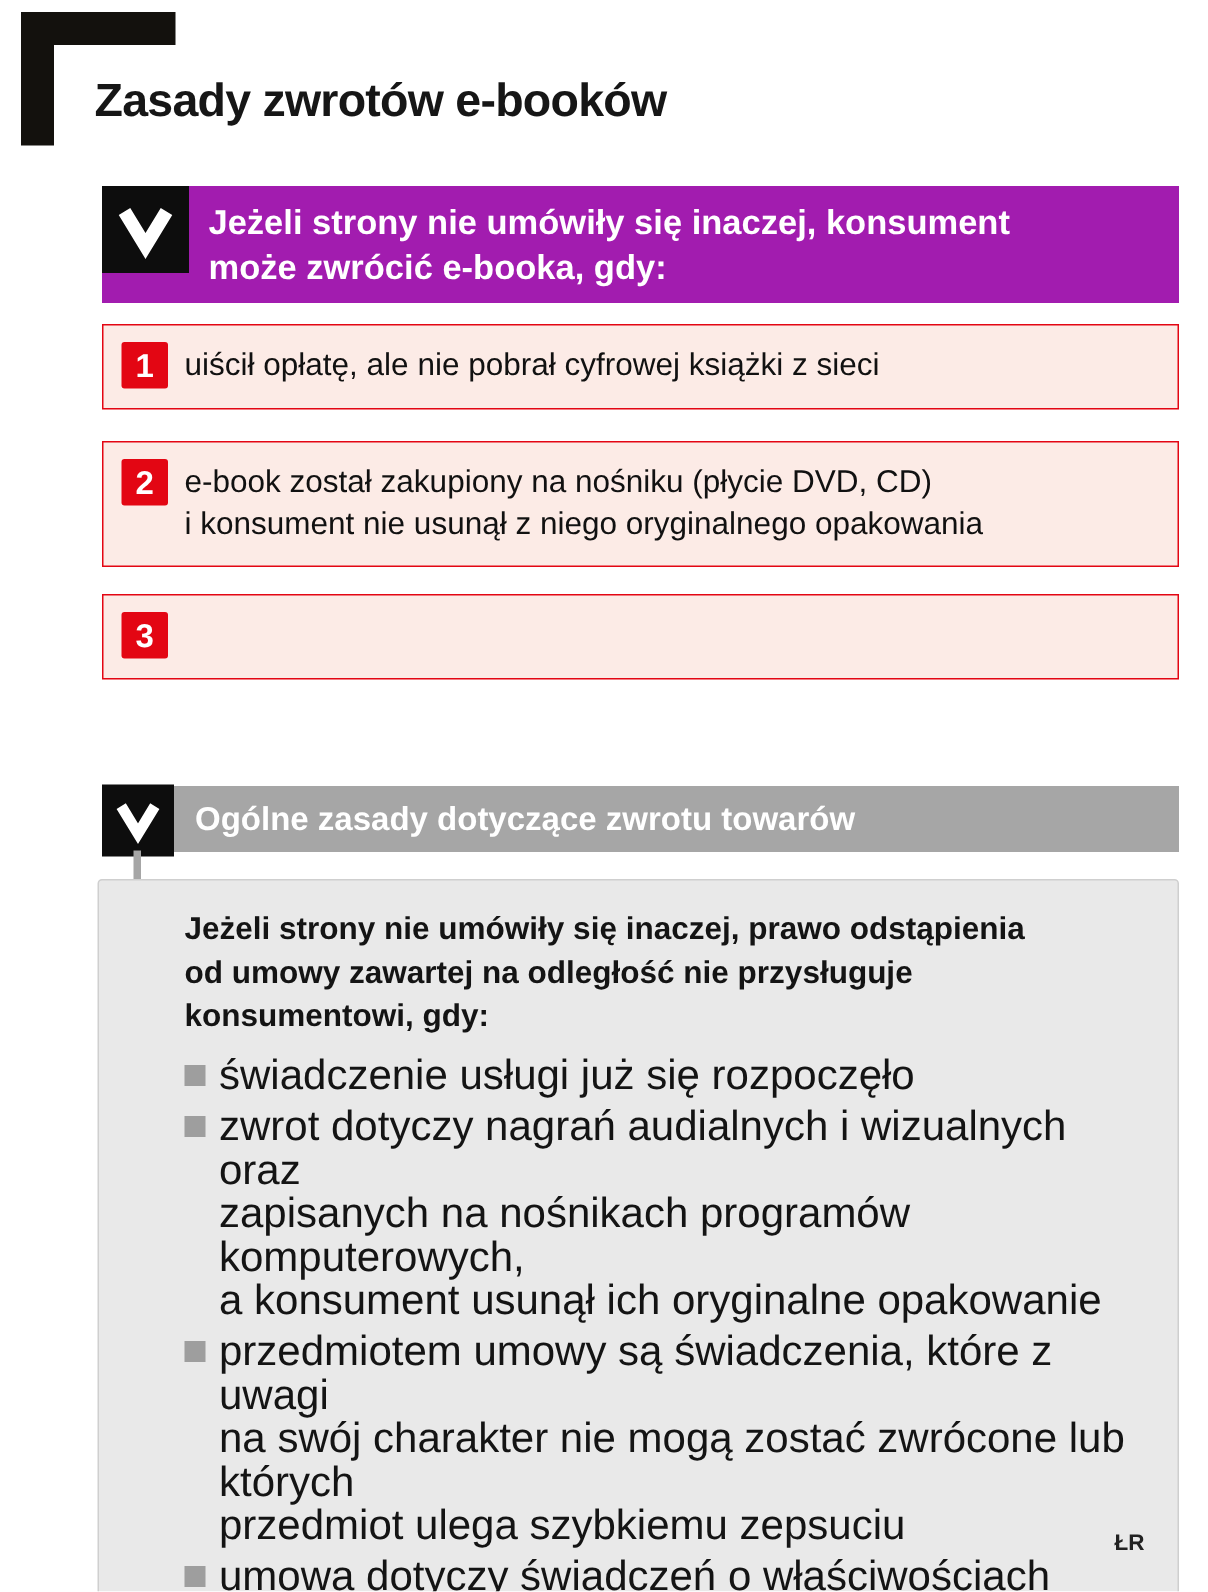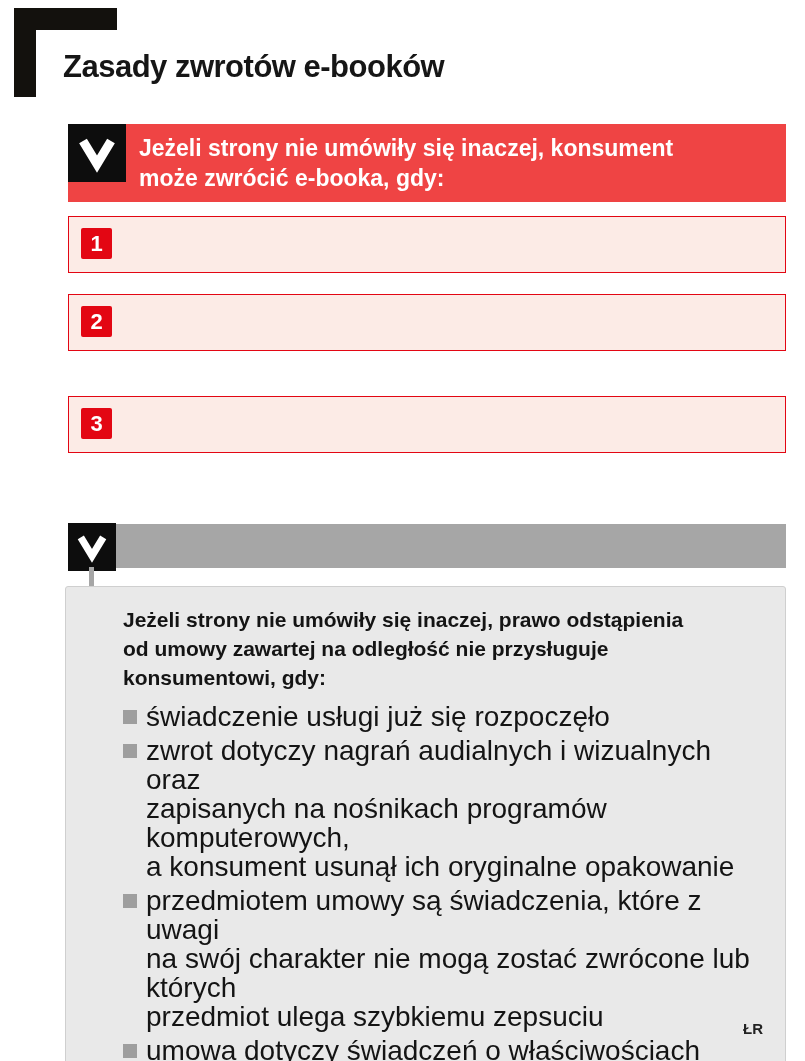--- a/index.html
+++ b/index.html
@@ -20,21 +20,21 @@
   .corner-v { position: absolute; left: 14px; top: 8px; width: 22px;  height: 89px; background: #13110d; }
 
   .title {
     position: absolute; left: 63px; top: 49px; margin: 0;
     font-size: 31px; font-weight: 700; color: #161616; letter-spacing: -0.5px;
   }
 
   
   .red-banner {
     position: absolute; left: 68px; top: 124px; width: 718px; height: 78px;
-    background: #ef4444;
+    background: #a21caf;
   }
   .icon-sq {
     background: #0d0d0d;
     display: flex; align-items: center; justify-content: center;
   }
   .red-banner .icon-sq { position: absolute; left: 0; top: 0; width: 58px; height: 58px; }
   .red-banner-text {
     position: absolute; left: 71px; right: 12px; top: 50%; transform: translateY(-50%);
     color: #ffffff; font-weight: 700; font-size: 23px; line-height: 30px;
     white-space: pre-line;
@@ -105,36 +105,40 @@
       <svg width="40" height="40" viewBox="0 0 40 40" aria-hidden="true">
         <polyline points="6,8 20,31 34,8" fill="none" stroke="#ffffff" stroke-width="9"></polyline>
       </svg>
     </div>
     <div class="red-banner-text">Jeżeli strony nie umówiły się inaczej, konsument
 może zwrócić e-booka, gdy:</div>
   </div>
 
   <div class="rule-box rule-1">
     <div class="num-badge">1</div>
+    <div class="rule-text">uiścił opłatę, ale nie pobrał cyfrowej książki z sieci</div>
   </div>
 
   <div class="rule-box rule-2">
     <div class="num-badge">2</div>
+    <div class="rule-text">e-book został zakupiony na nośniku (płycie DVD, CD)
+i konsument nie usunął z niego oryginalnego opakowania</div>
   </div>
 
   <div class="rule-box rule-3">
     <div class="num-badge">3</div>
   </div>
 
   <div class="gray-banner">
     <div class="icon-sq">
       <svg width="32" height="32" viewBox="0 0 40 40" aria-hidden="true">
         <polyline points="6,8 20,31 34,8" fill="none" stroke="#ffffff" stroke-width="9"></polyline>
       </svg>
     </div>
+    <div class="gray-banner-text">Ogólne zasady dotyczące zwrotu towarów</div>
   </div>
 
   <div class="connector"></div>
 
   <div class="gray-box">
     <div class="gray-intro">Jeżeli strony nie umówiły się inaczej, prawo odstąpienia
 od umowy zawartej na odległość nie przysługuje
 konsumentowi, gdy:</div>
     <ul class="bullets">
       <li class="bullet">

